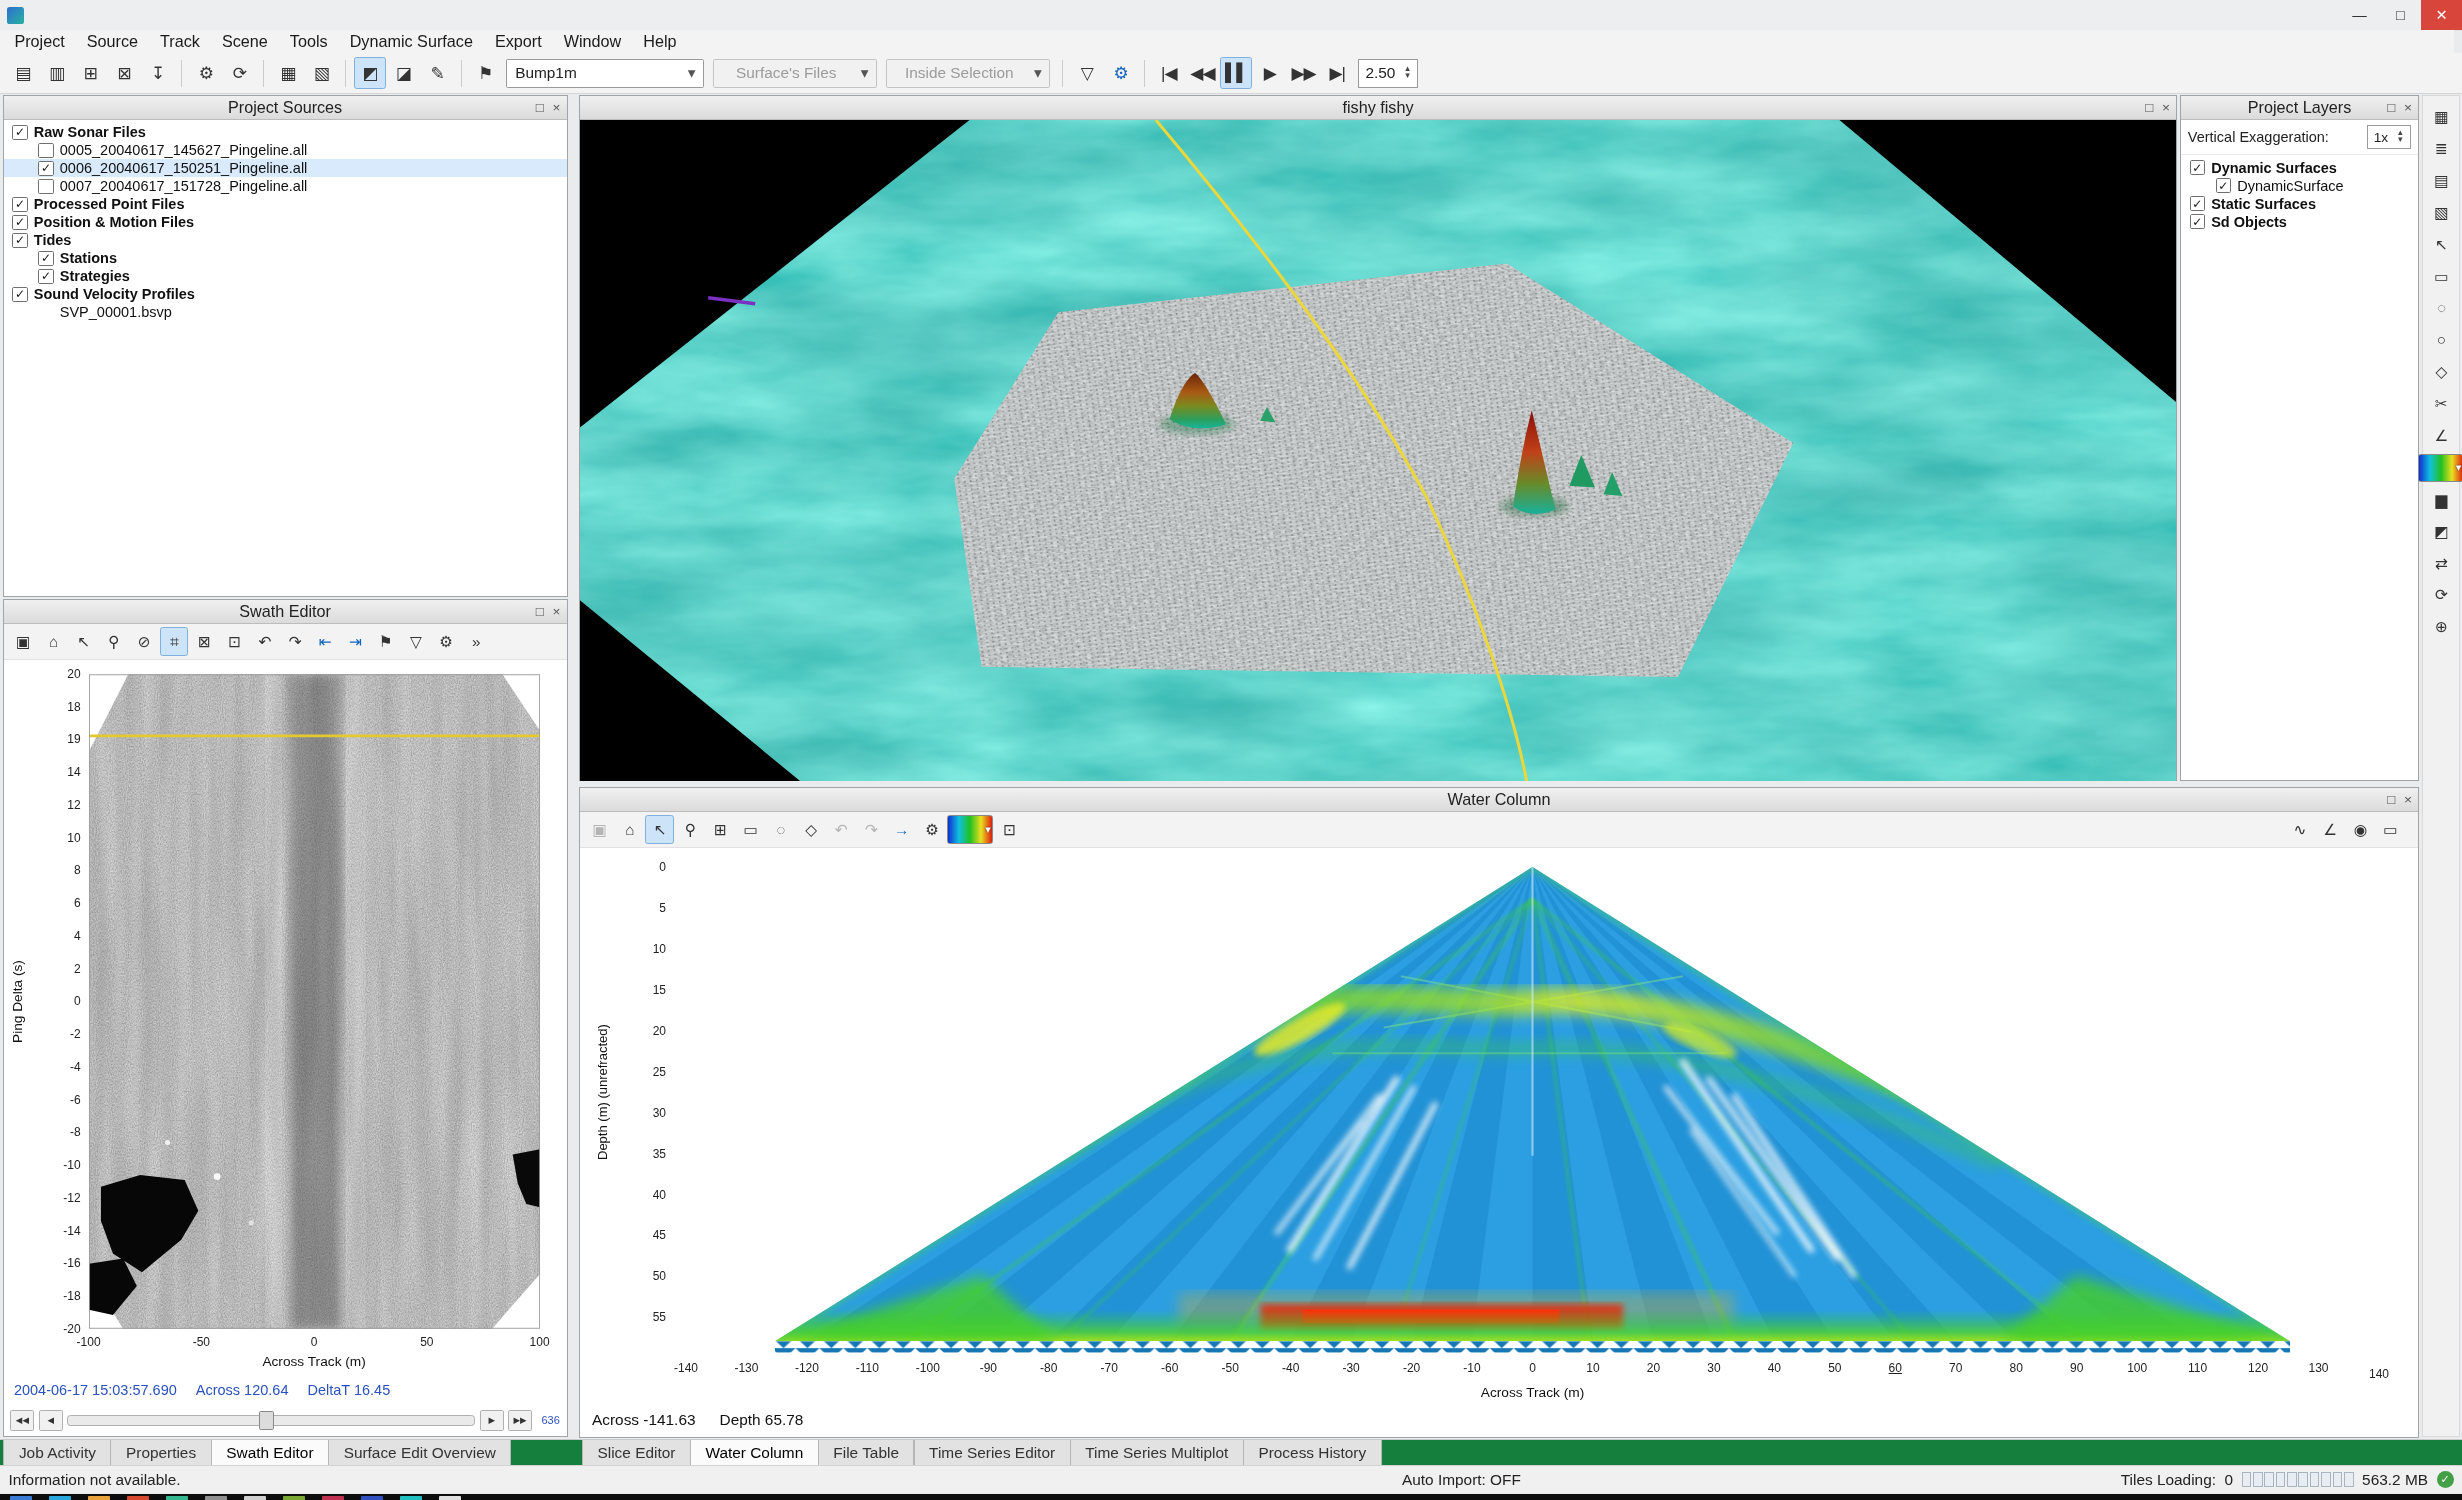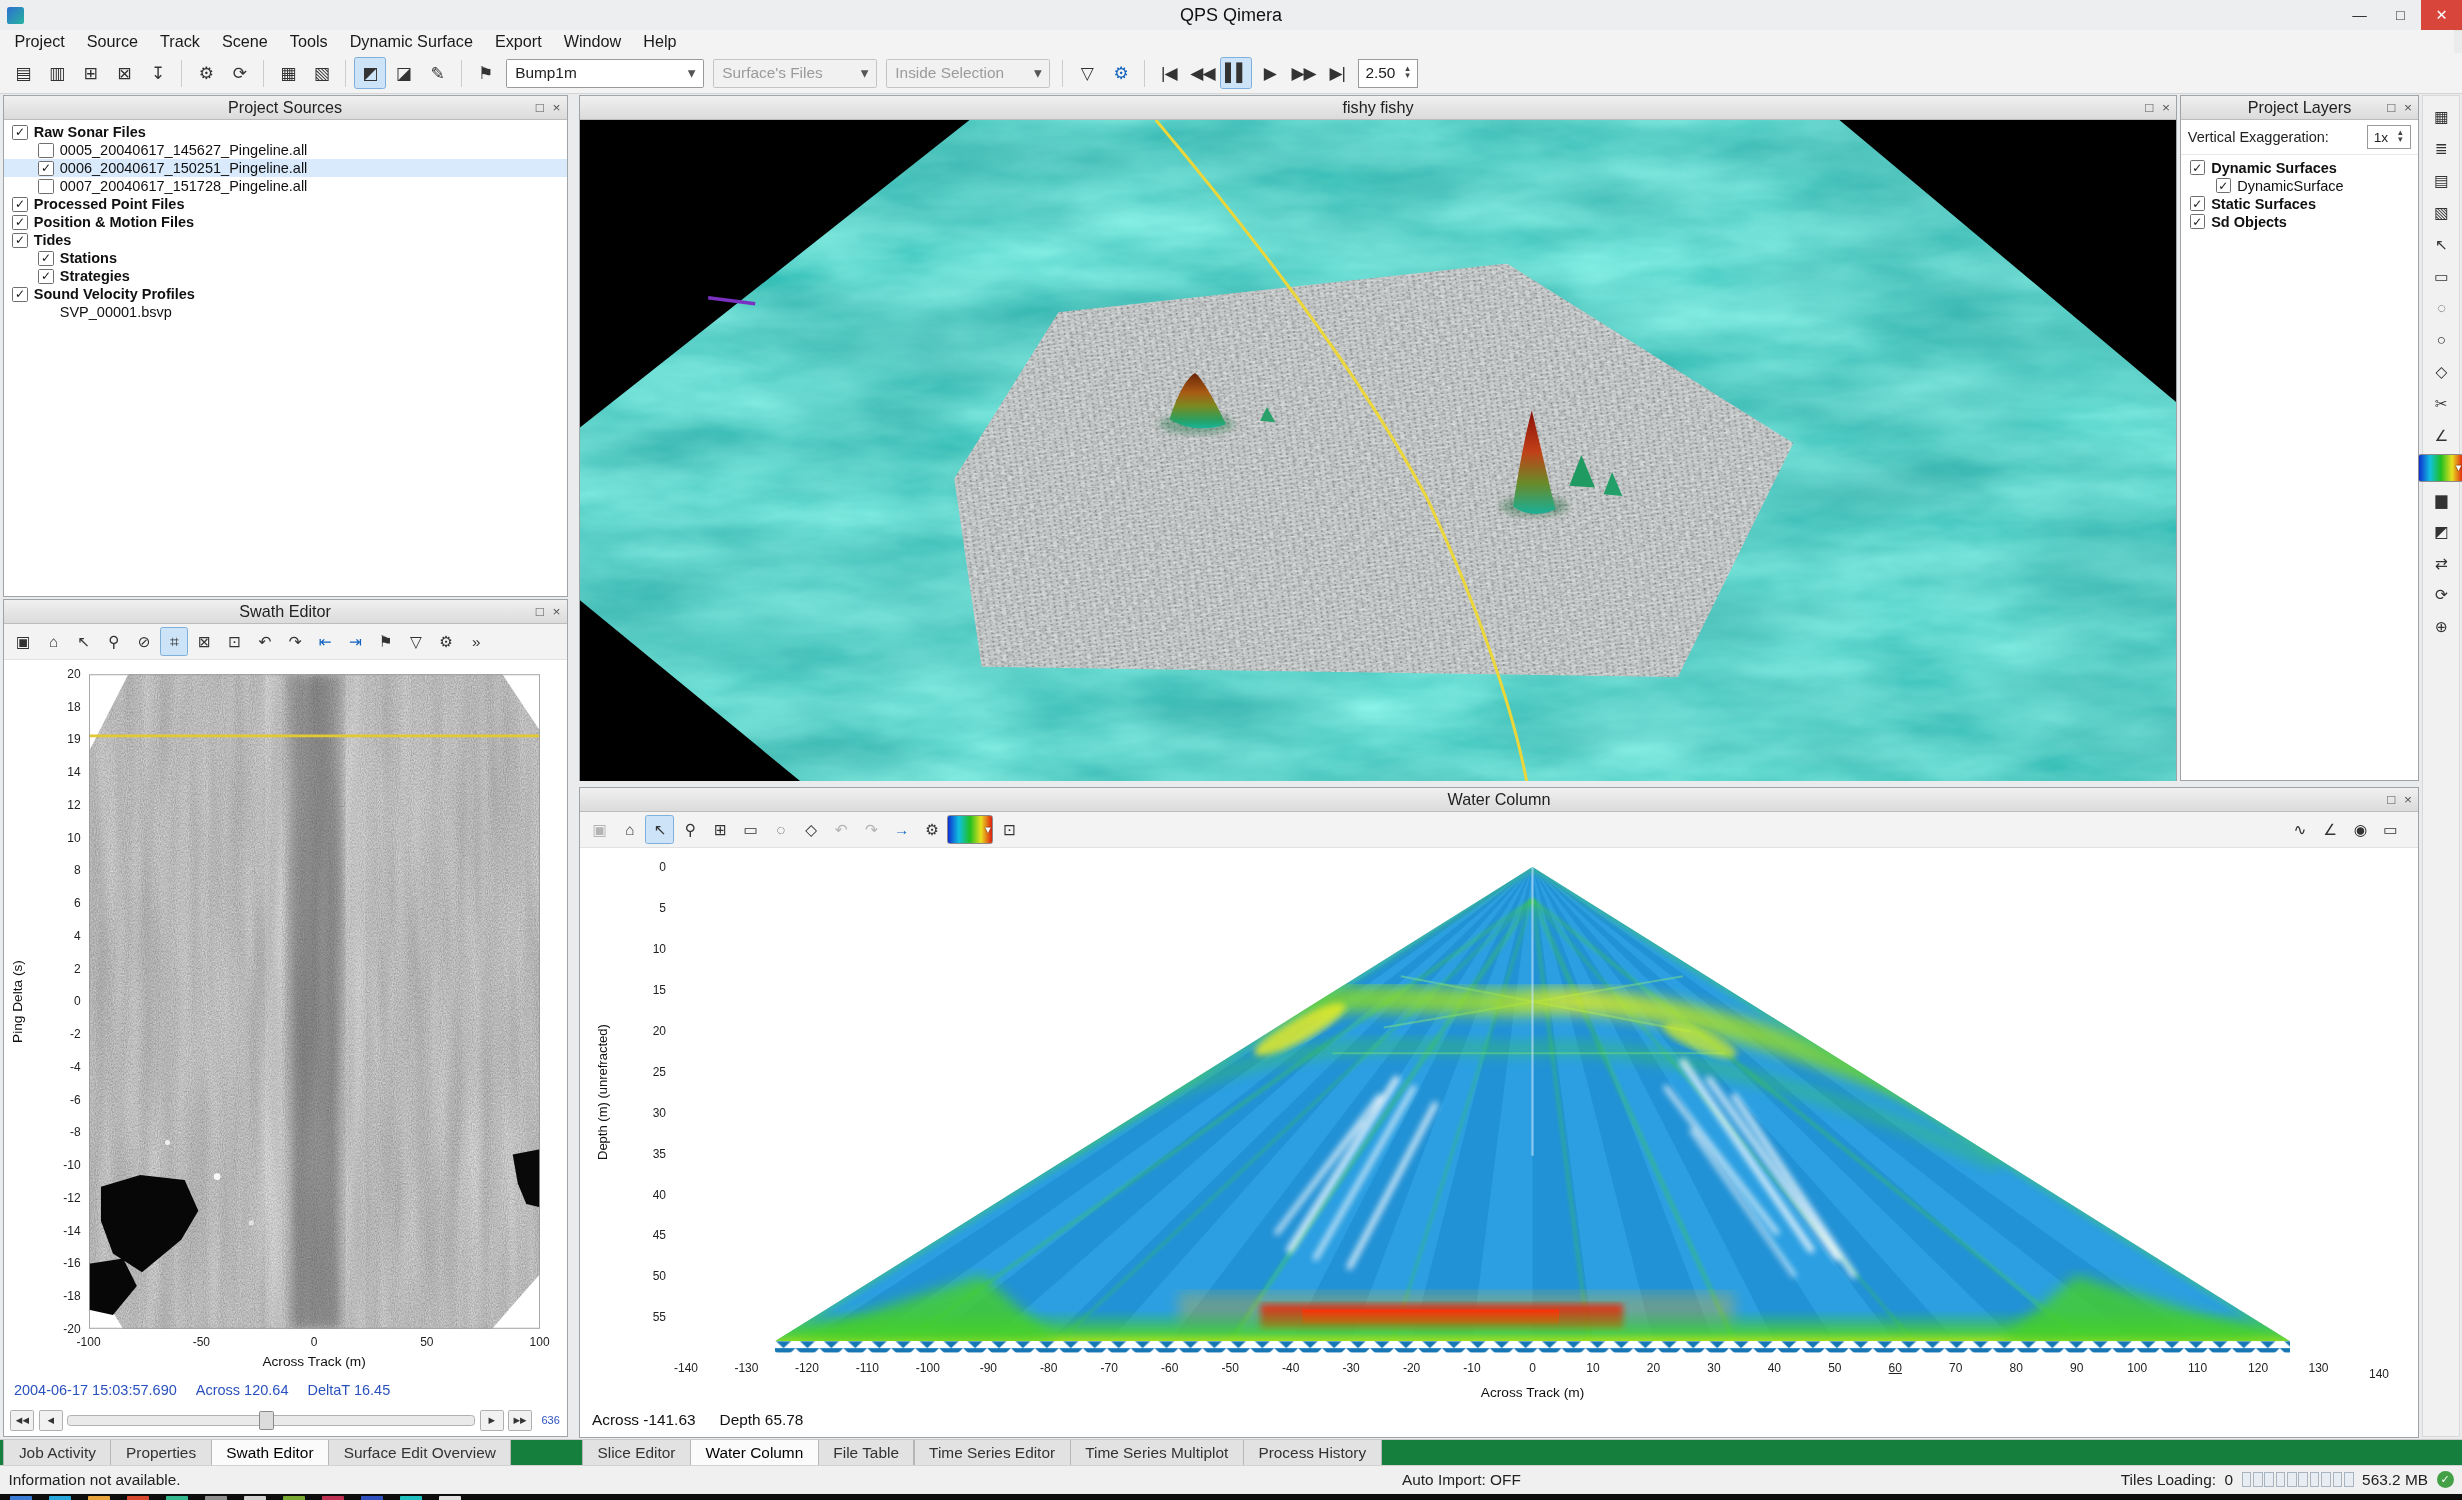--- a/index.html
+++ b/index.html
@@ -27,21 +27,21 @@
   .tbtn.small{width:26.5px;height:26.5px;font-size:15.4px;}
   .tbtn.active{background:#cde3f7;border-color:#7fb0dd;}
   .tbtn.disabled{color:#b4b4b4;}
   .tbtn.colored{color:#1565c0;}
   .tbtn.swatch{width:44px;background:linear-gradient(90deg,#1030d0,#10c0e0,#20c020,#e8e020,#e02010);position:relative;border:0.9px solid #8a8a8a;}
   .tbtn.swatch::after{content:"▾";position:absolute;right:1.7px;color:#fff;font-size:11px;text-shadow:0 0 1.7px #000;}
   .glyph{pointer-events:none;letter-spacing:-0.9px;}
   .combo{height:27px;border:0.9px solid #9a9a9a;background:#fff;border-radius:1.7px;display:flex;align-items:center;padding:0 26px 0 8.5px;position:relative;font-size:15.4px;margin:0 4.3px;min-width:162px;}
   .combo::after{content:"▾";position:absolute;right:7.7px;color:#555;}
   .combo.disabled{color:#9b9b9b;background:#f1f1f1;border-color:#c4c4c4;}
-  .combo.narrow{min-width:128px;}
+  .combo.narrow{min-width:128px;justify-content:center;}
   .spin{height:27px;border:0.9px solid #9a9a9a;background:#fff;display:flex;align-items:center;padding:0 6px;font-size:15.4px;gap:8.5px;margin-left:5.1px;}
   .spin.small{height:22px;font-size:13.7px;}
   .spin-arrows{display:flex;flex-direction:column;font-size:7.7px;line-height:6.8px;color:#444;}
   .spin-arrows::before{content:"▲";} .spin-arrows::after{content:"▼";}
 
   
   .panel{position:absolute;border:0.9px solid #9fa4a8;background:#fff;display:flex;flex-direction:column;box-sizing:border-box;}
   .panel-title{flex:none;height:23px;background:linear-gradient(#f0f0f0,#dbdbdb);border-bottom:0.9px solid #bcbcbc;display:flex;align-items:center;justify-content:center;font-size:16.2px;color:#222;position:relative;}
   .dock-btns{position:absolute;right:6px;top:0;height:100%;display:flex;align-items:center;gap:8.5px;color:#555;font-size:13.7px;}
   .ptoolbar{flex:none;display:flex;align-items:center;gap:1.7px;padding:3.4px 5.1px;background:#f3f3f3;border-bottom:0.9px solid #e2e2e2;}
@@ -97,21 +97,20 @@
   .taskbar{position:absolute;left:0;right:0;bottom:0;height:6.8px;background:#0d0d0d;display:flex;gap:17px;padding-left:10.3px;}
   .task-icon{width:22px;height:5.1px;margin-top:1.7px;border-radius:0.9px;flex:none;}
 </style>
 </head>
 <body>
 
 <div class="app">
 
   <div class="titlebar">
     <div class="app-icon"></div>
-    <div class="win-title">QPS Qimera</div>
     <div class="win-controls">
       <div class="win-btn">—</div>
       <div class="win-btn">□</div>
       <div class="win-btn close">✕</div>
     </div>
   </div>
 
   <div class="menubar">
 
   <span class="menu-item">Project</span>

